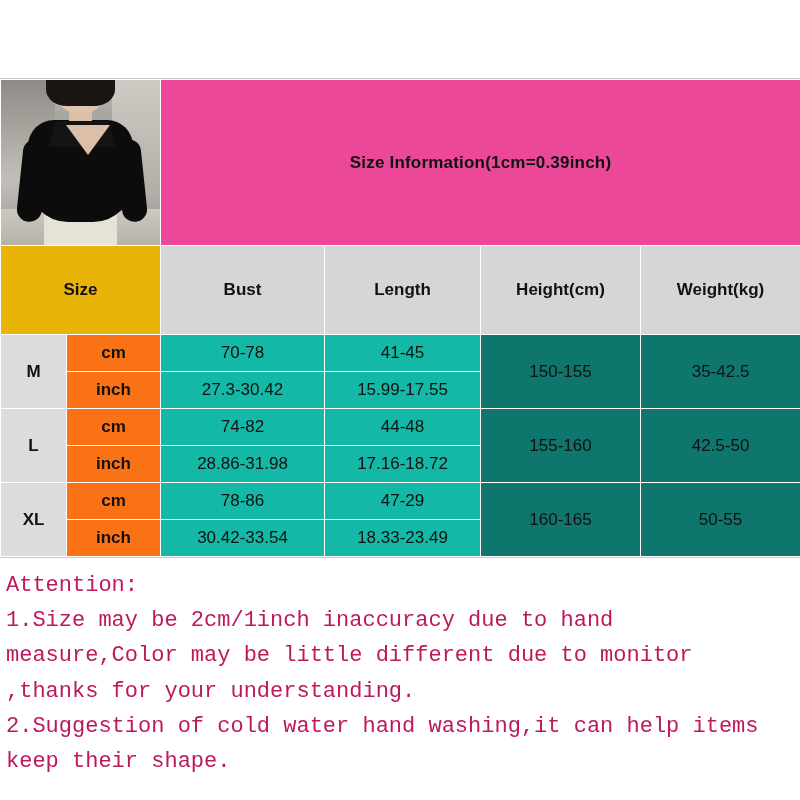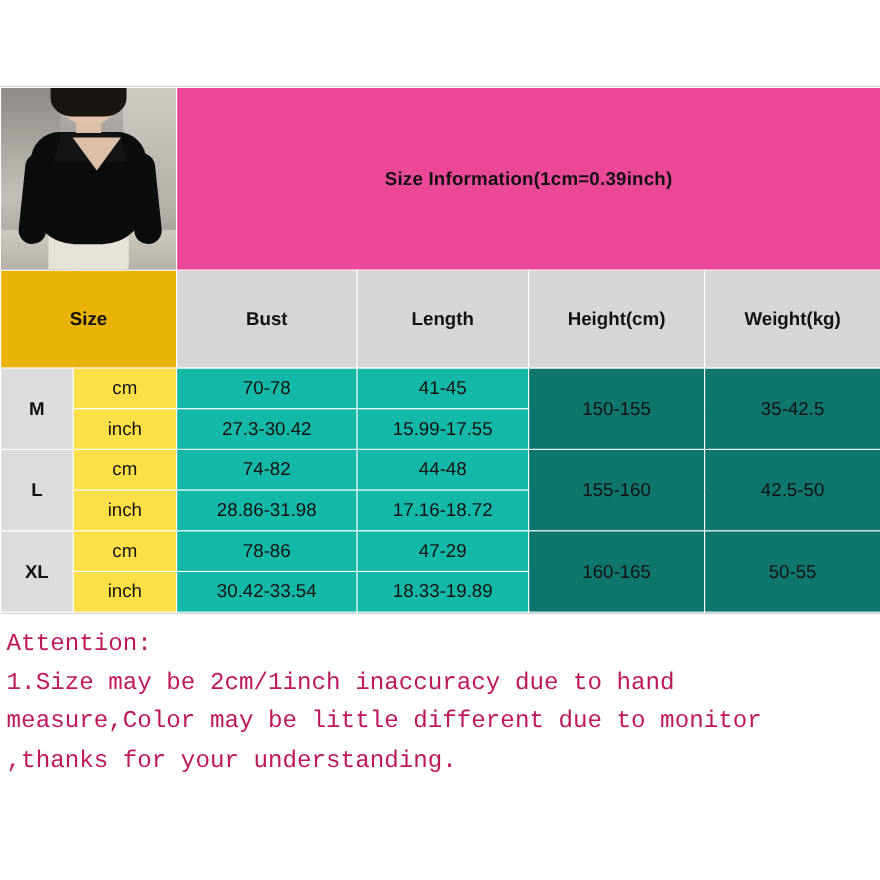--- a/index.html
+++ b/index.html
@@ -137,23 +137,23 @@
   .size-head {
     background: #eab308;
   }
   .sizecell {
     background: #dcdcdc;
     font-size: 19px;
     font-weight: bold;
     width: 66px;
   }
   .unitcell {
-    background: #fde047;
+    background: #f97316;
     font-size: 15px;
-    font-weight: normal;
+    font-weight: bold;
     width: 94px;
     height: 36px;
   }
   .valcell {
     background: #14b8a6;
     font-size: 17px;
   }
   .mergecell {
     background: #0f766e;
     font-size: 17px;
@@ -250,24 +250,25 @@
           <td class="sizecell" rowspan="2">XL</td>
           <td class="unitcell">cm</td>
           <td class="valcell">78-86</td>
           <td class="valcell">47-29</td>
           <td class="mergecell" rowspan="2">160-165</td>
           <td class="mergecell" rowspan="2">50-55</td>
         </tr>
         <tr>
           <td class="unitcell">inch</td>
           <td class="valcell">30.42-33.54</td>
-          <td class="valcell">18.33-19.89</td>
+          <td class="valcell">18.33-23.49</td>
         </tr>
       </tbody>
     </table>
   </div>
 
   <div class="attention">
     <div class="line">Attention:</div>
     <div class="line">1.Size may be 2cm/1inch inaccuracy due to hand measure,Color may be little different due to monitor ,thanks for your understanding.</div>
+    <div class="line">2.Suggestion of cold water hand washing,it can help items keep their shape.</div>
   </div>
 
 </div>
 
 </body></html>

